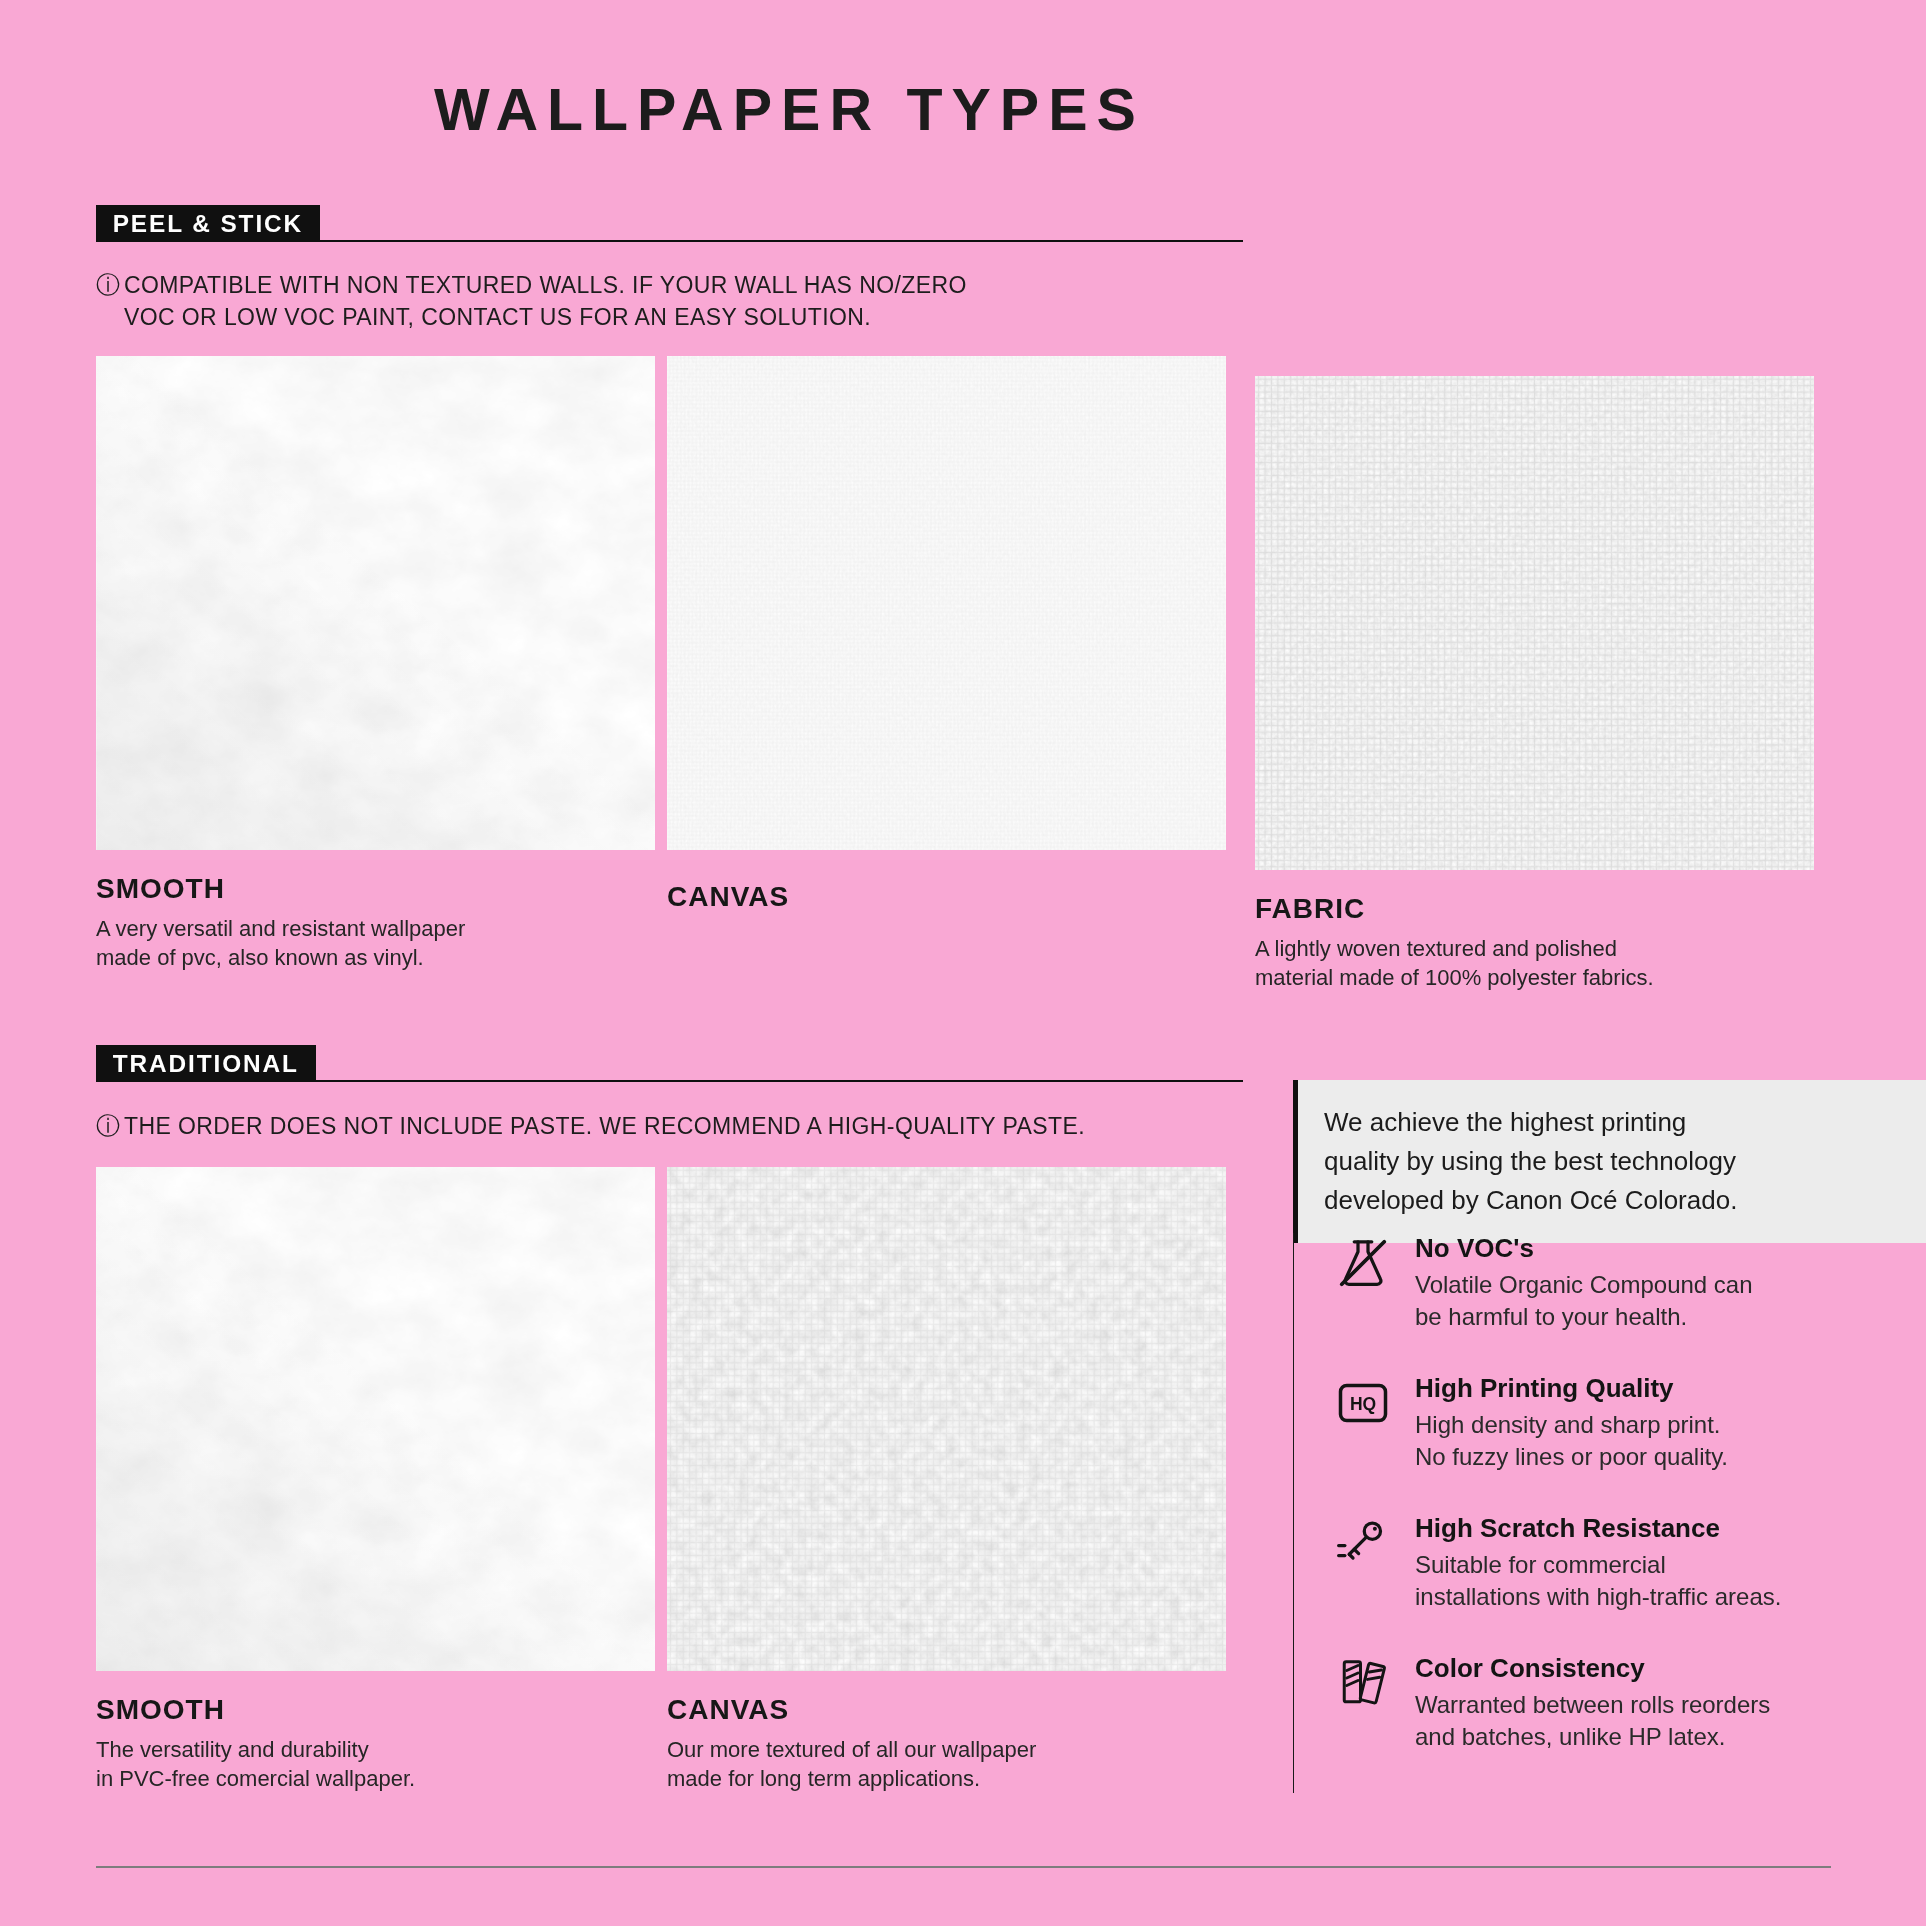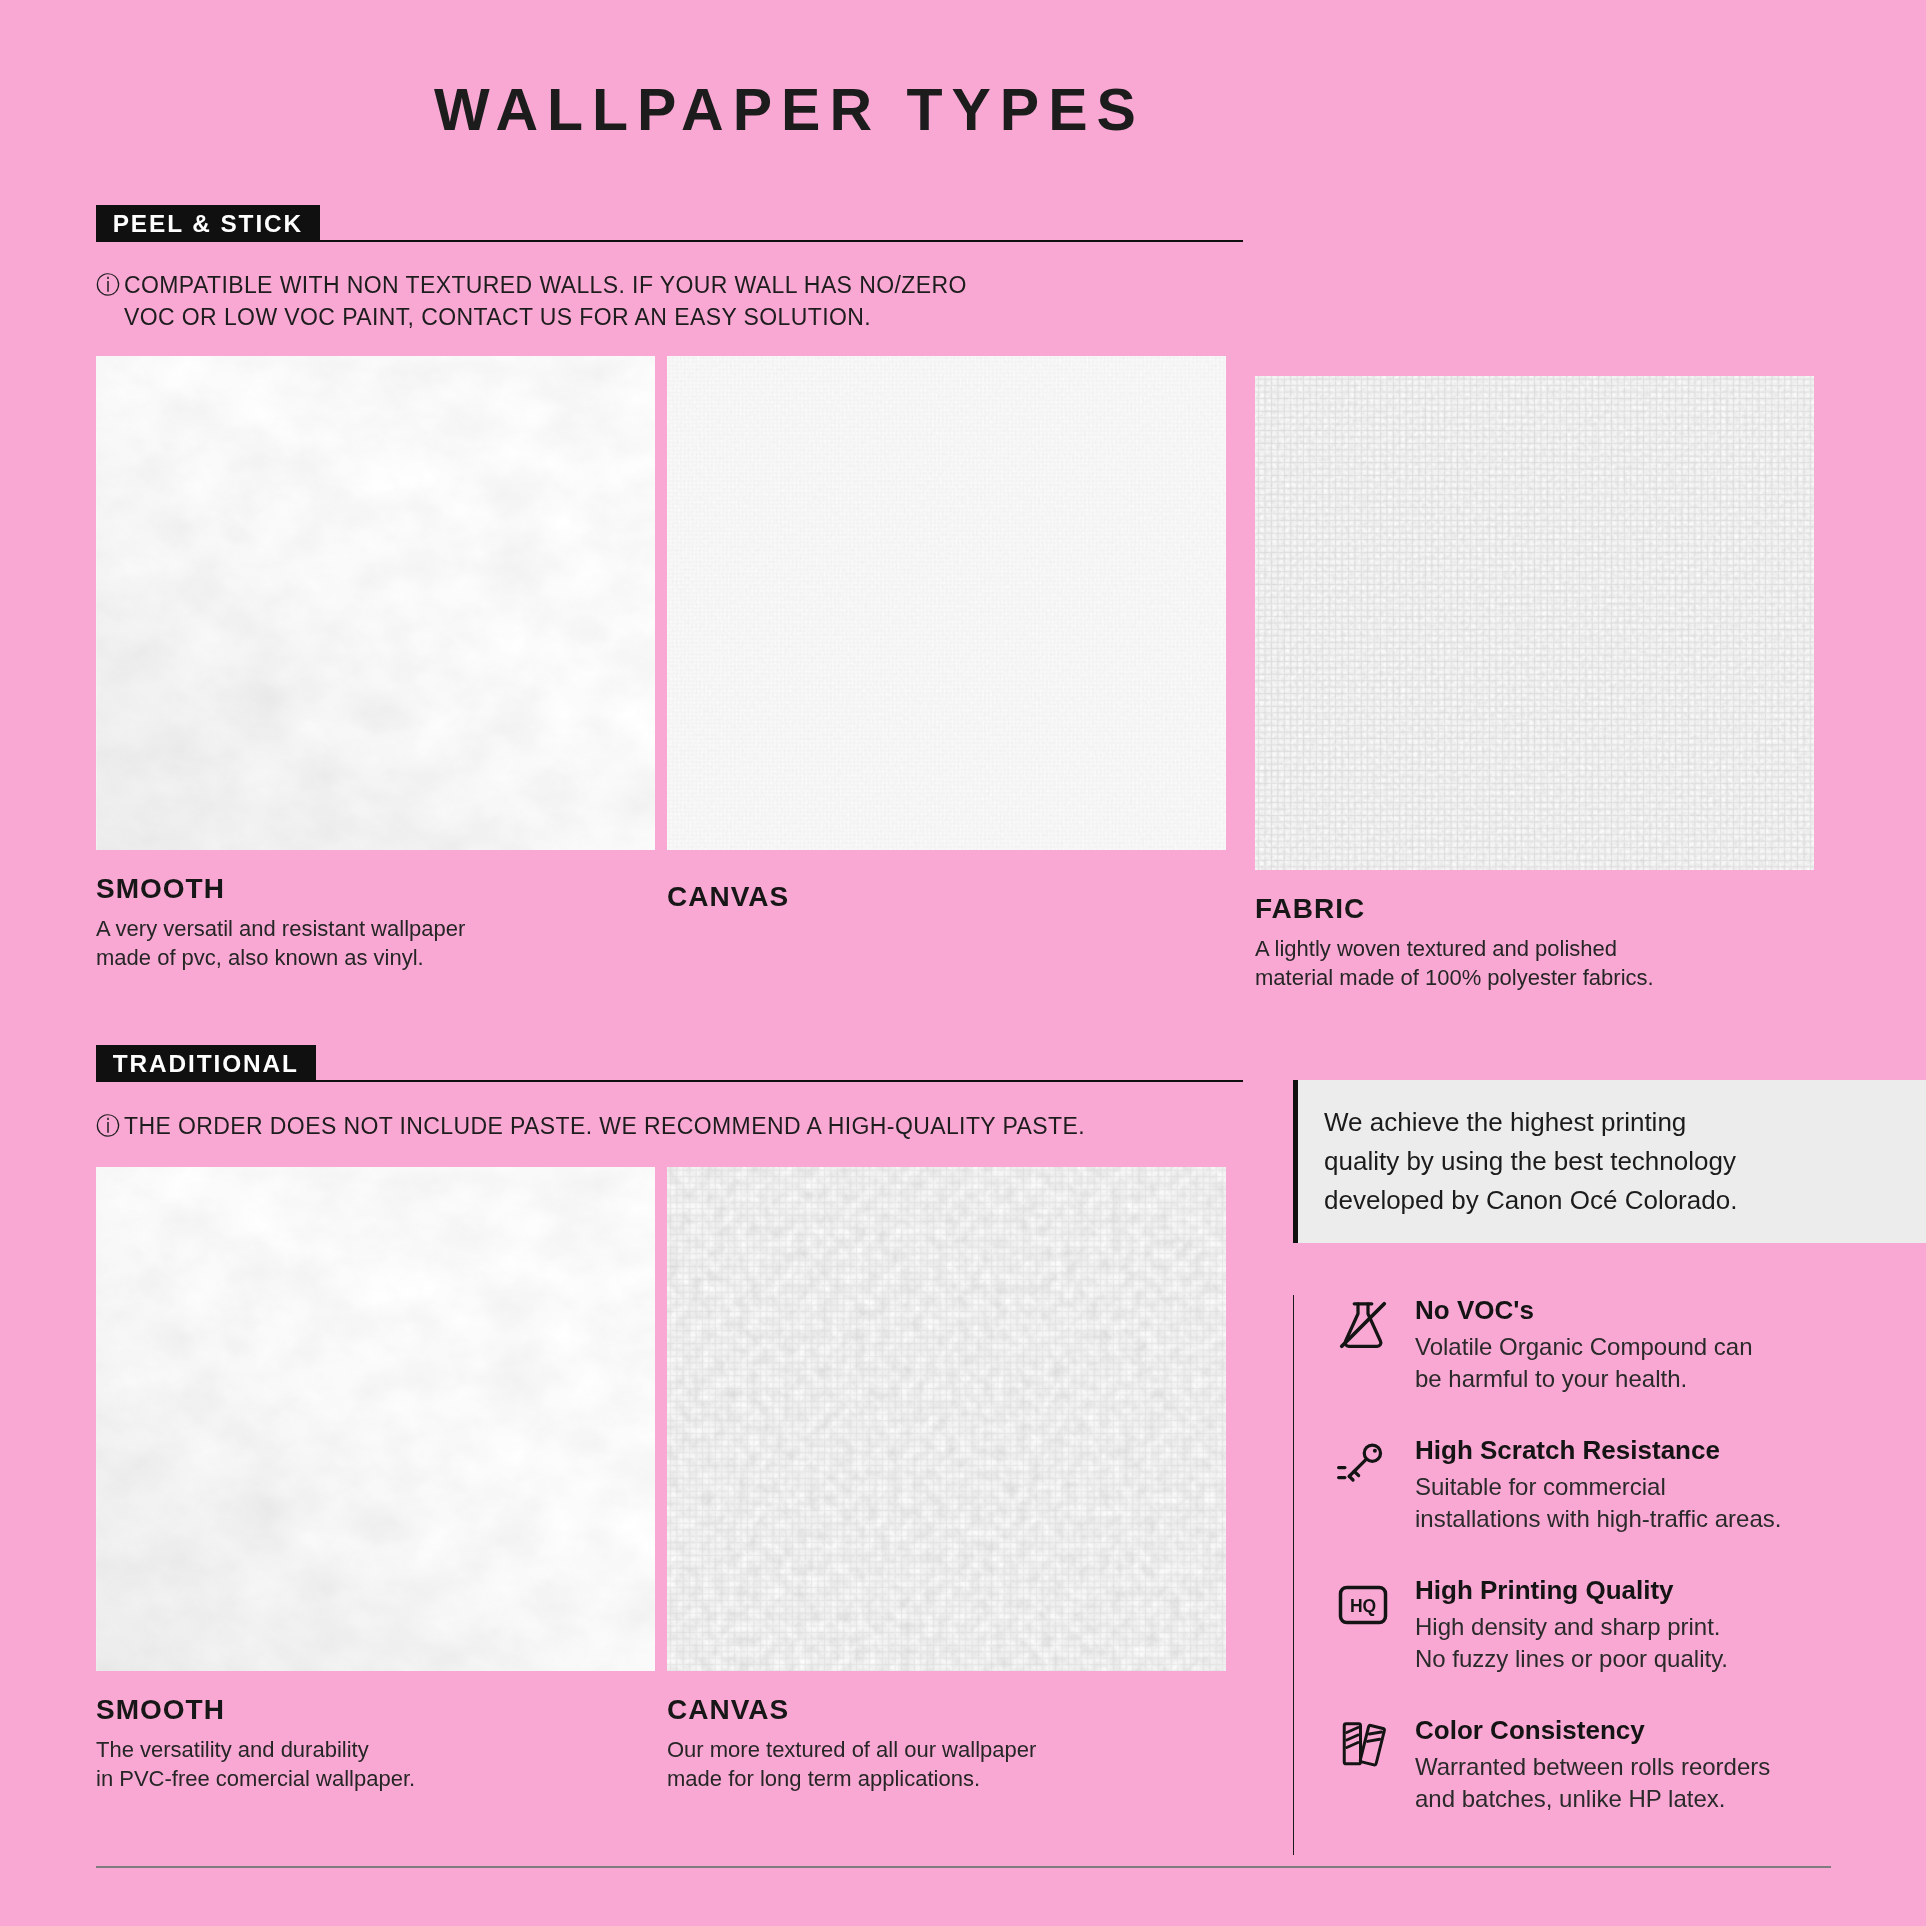--- a/index.html
+++ b/index.html
@@ -186,34 +186,48 @@
       <div class="swatch-name">CANVAS</div>
       <div class="swatch-desc">Our more textured of all our wallpaper
 made for long term applications.</div>
     </figcaption>
   </figure>
 
   <div class="quality-box" style="left:1293px; top:1080px; width:650px;">We achieve the highest printing
 quality by using the best technology
 developed by Canon Océ Colorado.</div>
 
-  <div class="features" style="left:1293px; top:1295px; width:546px;">
+  <div class="features" style="left:1293px; top:1233px; width:546px;">
 
     <div class="feature">
       <div class="f-icon">
         <svg viewBox="0 0 48 48" fill="none" stroke="#141414" stroke-width="2.6" stroke-linecap="round" stroke-linejoin="round">
           <path d="M20 7v8L10 37c-1 2 .5 4 2.7 4h22.6c2.2 0 3.7-2 2.7-4L28 15V7"></path>
           <line x1="17" y1="7" x2="31" y2="7"></line>
           <line x1="7" y1="41" x2="41" y2="7" stroke-width="3"></line>
         </svg>
       </div>
       <div class="f-text">
         <div class="f-title">No VOC's</div>
         <div class="f-desc">Volatile Organic Compound can
 be harmful to your health.</div>
+      </div>
+    </div>
+
+    <div class="feature">
+      <div class="f-icon">
+        <svg viewBox="0 0 48 48" fill="none" stroke="#141414" stroke-width="2.8">
+          <rect x="6" y="10" width="36" height="28" rx="5"></rect>
+          <text x="24" y="29.5" text-anchor="middle" font-size="14" font-weight="bold" font-family="Liberation Sans, sans-serif" fill="#141414" stroke="none">HQ</text>
+        </svg>
+      </div>
+      <div class="f-text">
+        <div class="f-title">High Printing Quality</div>
+        <div class="f-desc">High density and sharp print.
+No fuzzy lines or poor quality.</div>
       </div>
     </div>
 
     <div class="feature">
       <div class="f-icon">
         <svg viewBox="0 0 48 48" fill="none" stroke="#141414" stroke-width="2.6" stroke-linecap="round">
           <circle cx="31.5" cy="14.5" r="6.5"></circle>
           <circle cx="33.5" cy="12.5" r="1.6" fill="#141414" stroke="none"></circle>
           <line x1="26.7" y1="19.3" x2="13" y2="33"></line>
           <line x1="17" y1="29" x2="20.5" y2="32.5"></line>
@@ -224,34 +238,20 @@
       </div>
       <div class="f-text">
         <div class="f-title">High Scratch Resistance</div>
         <div class="f-desc">Suitable for commercial
 installations with high-traffic areas.</div>
       </div>
     </div>
 
     <div class="feature">
       <div class="f-icon">
-        <svg viewBox="0 0 48 48" fill="none" stroke="#141414" stroke-width="2.8">
-          <rect x="6" y="10" width="36" height="28" rx="5"></rect>
-          <text x="24" y="29.5" text-anchor="middle" font-size="14" font-weight="bold" font-family="Liberation Sans, sans-serif" fill="#141414" stroke="none">HQ</text>
-        </svg>
-      </div>
-      <div class="f-text">
-        <div class="f-title">High Printing Quality</div>
-        <div class="f-desc">High density and sharp print.
-No fuzzy lines or poor quality.</div>
-      </div>
-    </div>
-
-    <div class="feature">
-      <div class="f-icon">
         <svg viewBox="0 0 48 48" fill="none" stroke="#141414" stroke-width="2.4" stroke-linecap="round">
           <rect x="9" y="7" width="13" height="32" rx="1.5"></rect>
           <path d="M11 14l9-4M11 20l9-4M11 26l9-4"></path>
           <g transform="rotate(14 31 24)">
             <rect x="25" y="9" width="13" height="30" rx="1.5"></rect>
             <path d="M27 16l9-4M27 22l9-4"></path>
           </g>
         </svg>
       </div>
       <div class="f-text">

